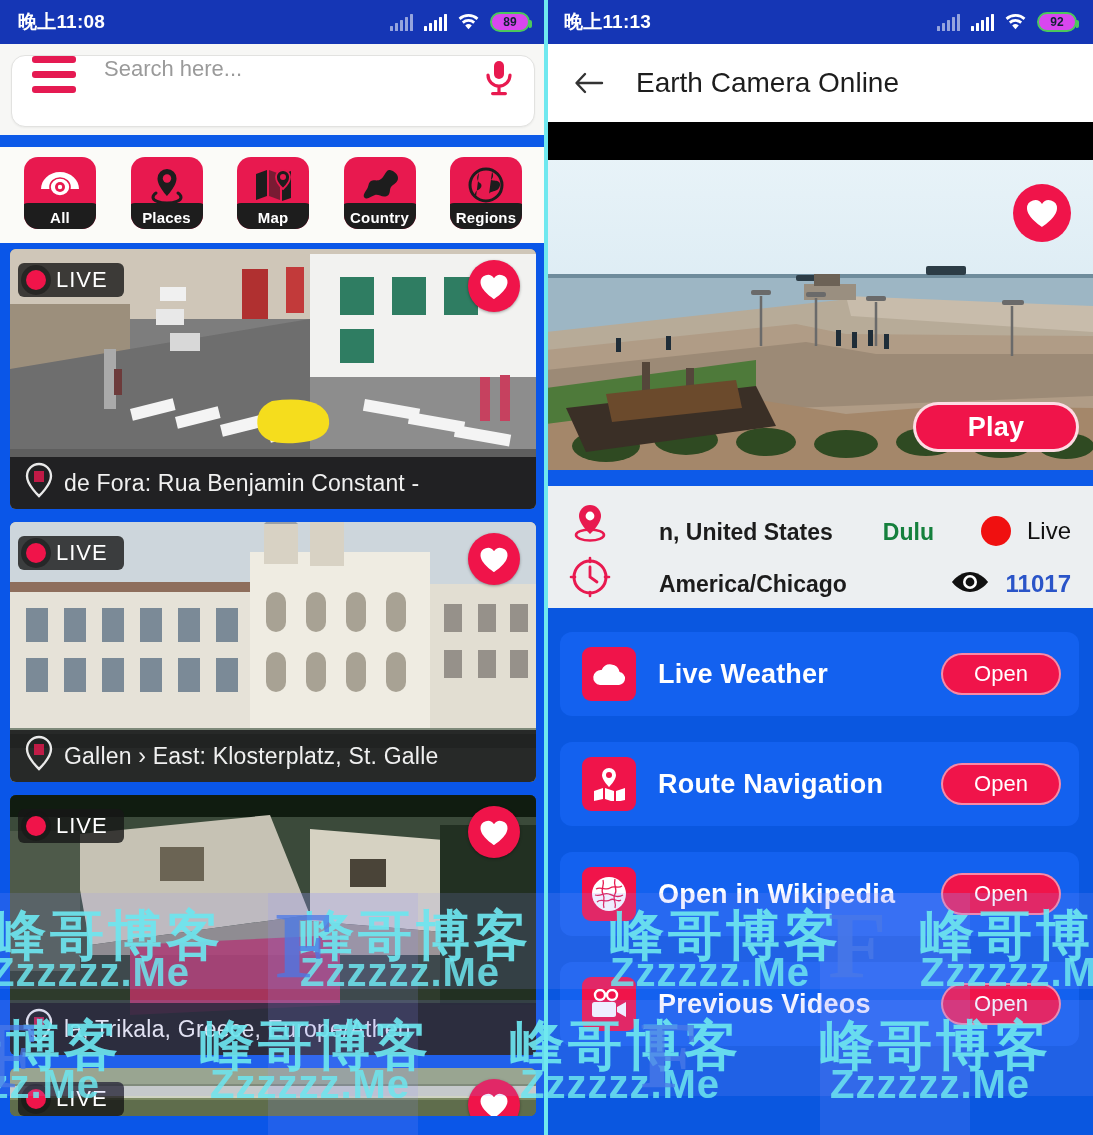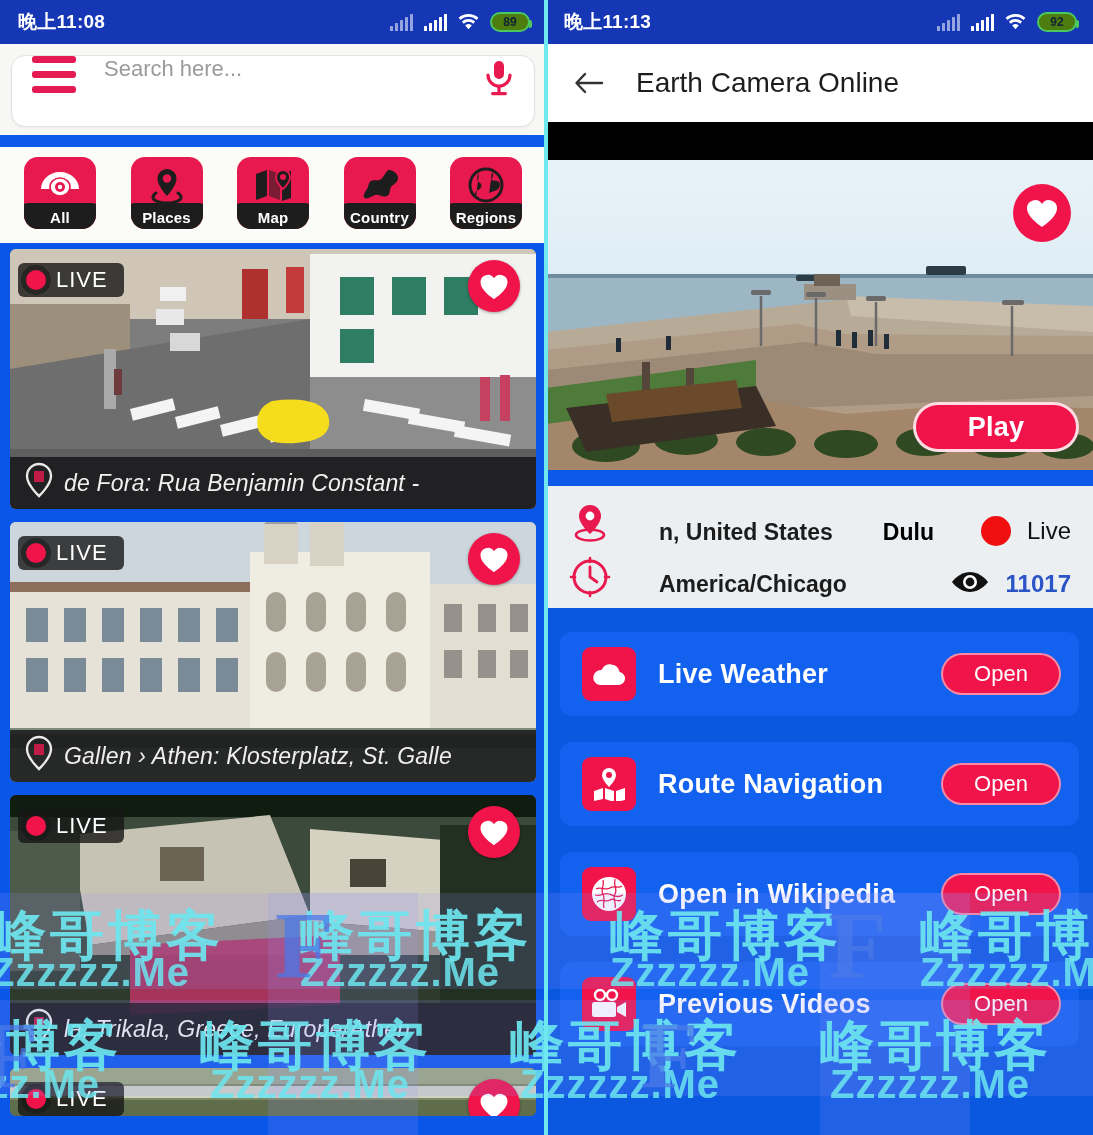--- a/index.html
+++ b/index.html
@@ -28,21 +28,21 @@
   .sig { display:flex; align-items:flex-end; gap:2px; height:17px; }
   .sig i { display:block; width:3px; background:#fff; border-radius:.5px; }
   .sig i:nth-child(1){height:5px}.sig i:nth-child(2){height:8px}
   .sig i:nth-child(3){height:11px}.sig i:nth-child(4){height:14px}
   .sig i:nth-child(5){height:17px}
   .sig.dim i { opacity:.55; }
   .wifi { position:relative; width:21px; height:16px; }
   .wifi svg { position:absolute; left:0; top:0; }
   .batt {
     display:flex; align-items:center; justify-content:center;
-    min-width:40px; height:20px; background:#4d7c0f; border:2px solid #4cc85c;
+    min-width:40px; height:20px; background:#d946ef; border:2px solid #4cc85c;
     border-radius:10px; color:#123; font-size:12px; font-weight:700; padding:0 5px;
     position:relative;
   }
   .batt::after{ content:""; position:absolute; right:-4px; top:6px; width:3px; height:8px;
     background:#4cc85c; border-radius:0 2px 2px 0; }
 
   
   .searchwrap { background:#f7f7f5; padding:11px 11px 8px 11px; }
   .searchbar {
     background:#fff; border:1px solid #e2e2e0; border-radius:14px;
@@ -85,21 +85,21 @@
   .live-text { color:#fff; font-size:22px; font-weight:500; letter-spacing:1px; }
   .heart-btn {
     position:absolute; right:16px; top:11px; width:52px; height:52px; border-radius:50%;
     background:#f0144a; display:flex; align-items:center; justify-content:center; z-index:3;
     box-shadow:0 1px 3px rgba(0,0,0,.35);
   }
   .caption-bar {
     position:absolute; left:0; right:0; bottom:0; height:52px; background:rgba(20,20,22,.82);
     display:flex; align-items:center; gap:8px; padding:0 12px; z-index:3; overflow:hidden;
   }
-  .caption-text { color:#f0f0f0; font-size:23px; white-space:nowrap; letter-spacing:.2px;font-style:italic; }
+  .caption-text { color:#f0f0f0; font-size:23px; white-space:nowrap; letter-spacing:.2px; }
 
   
   .appbar { height:78px; background:#fff; display:flex; align-items:center; padding:0 0 0 26px; gap:30px; }
   .back-arrow { width:34px; height:34px; flex:none; }
   .appbar-title { font-size:28px; color:#1d1d1d; font-weight:400; }
 
   
   .videoarea { position:relative; height:348px; background:#000; overflow:hidden; }
   .letterbox { position:absolute; left:0; right:0; top:0; height:38px; background:#000; z-index:4; }
   .video-img { position:absolute; left:0; right:0; top:34px; bottom:0; }
@@ -115,21 +115,21 @@
   }
   .video-gap { height:16px; background:#0d5ae8; }
 
   
   .infoblock { background:#eceff1; padding:8px 0 10px; }
   .inforow { display:flex; align-items:flex-end; height:52px; padding:0 14px 0 18px;gap:33px; }
   .info-ic { width:52px; flex:none; display:flex; align-items:center; justify-content:center; }
   .info-main { flex:1; display:flex; align-items:center; padding-left:10px; overflow:hidden; }
   .info-label { font-size:23px; color:#1c1c1c; font-weight:700; white-space:nowrap; }
   .info-label.sub { font-weight:700; }
-  .info-marquee-tail { font-size:23px; color:#000000; font-weight:700; margin-left:auto; padding-right:14px; white-space:nowrap; }
+  .info-marquee-tail { font-size:23px; color:#15803d; font-weight:700; margin-left:auto; padding-right:14px; white-space:nowrap; }
   .info-right { display:flex; align-items:center; gap:16px; flex:none; padding-right:8px; }
   .red-dot { width:30px; height:30px; border-radius:50%; background:#f01010; }
   .live-word { font-size:24px; color:#111; font-weight:500; }
   .view-count { font-size:24px; color:#2a54c8; font-weight:700; }
 
   
   .actions { padding:24px 14px 0; display:flex; flex-direction:column; gap:26px; }
   .action {
     height:84px; background:#1361ef; border-radius:12px;
     display:flex; align-items:center; padding:0 18px 0 22px; gap:22px;
@@ -380,21 +380,21 @@
         <div class="heart-btn">
           <svg width="30" height="27" viewBox="0 0 30 27">
               <path d="M15 26S1.5 17.5 1.5 9.2A7.3 7.3 0 0 1 15 5.3 7.3 7.3 0 0 1 28.5 9.2C28.5 17.5 15 26 15 26z" fill="#fff"></path>
             </svg>
         </div>
         <div class="caption-bar">
           <svg width="34" height="42" viewBox="0 0 34 42">
               <path d="M17 2a12 12 0 0 0-12 12c0 9 12 20 12 20s12-11 12-20A12 12 0 0 0 17 2z" fill="none" stroke="#e9e9e9" stroke-width="2.4"></path>
               <rect x="12" y="9" width="10" height="11" fill="#e8194f" opacity=".8"></rect>
             </svg>
-          <span class="caption-text">Gallen › Athen: Klosterplatz, St. Galle</span>
+          <span class="caption-text">Gallen › East: Klosterplatz, St. Galle</span>
         </div>
       </div>
 
       <div class="card">
         <div class="thumb">
           <svg width="526" height="260" viewBox="0 0 526 260" preserveAspectRatio="none">
             <rect width="526" height="260" fill="#3b4a3a"></rect>
             <rect x="0" y="0" width="526" height="22" fill="#101c10"></rect>
             <path d="M60 40 L260 20 L300 120 L80 150z" fill="#c6c2b4"></path>
             <path d="M80 150 L300 120 L310 200 L90 230z" fill="#8e8b7e"></path>

